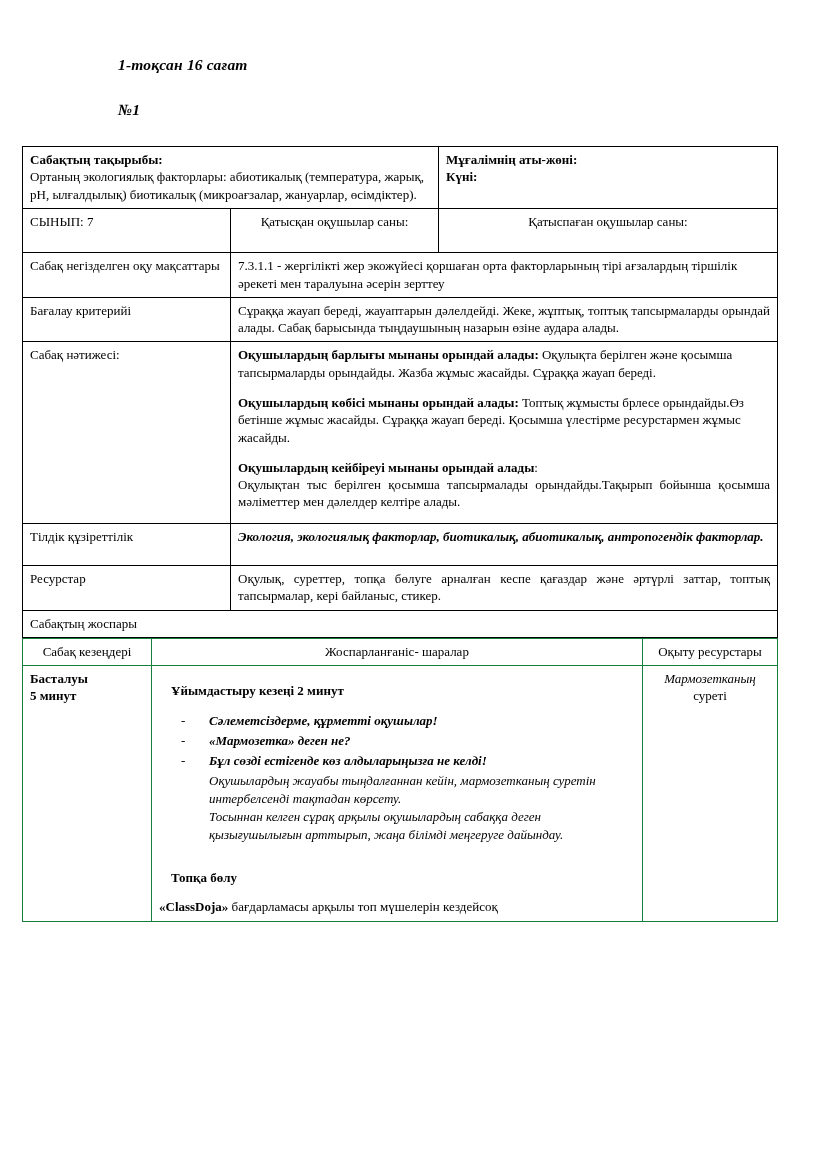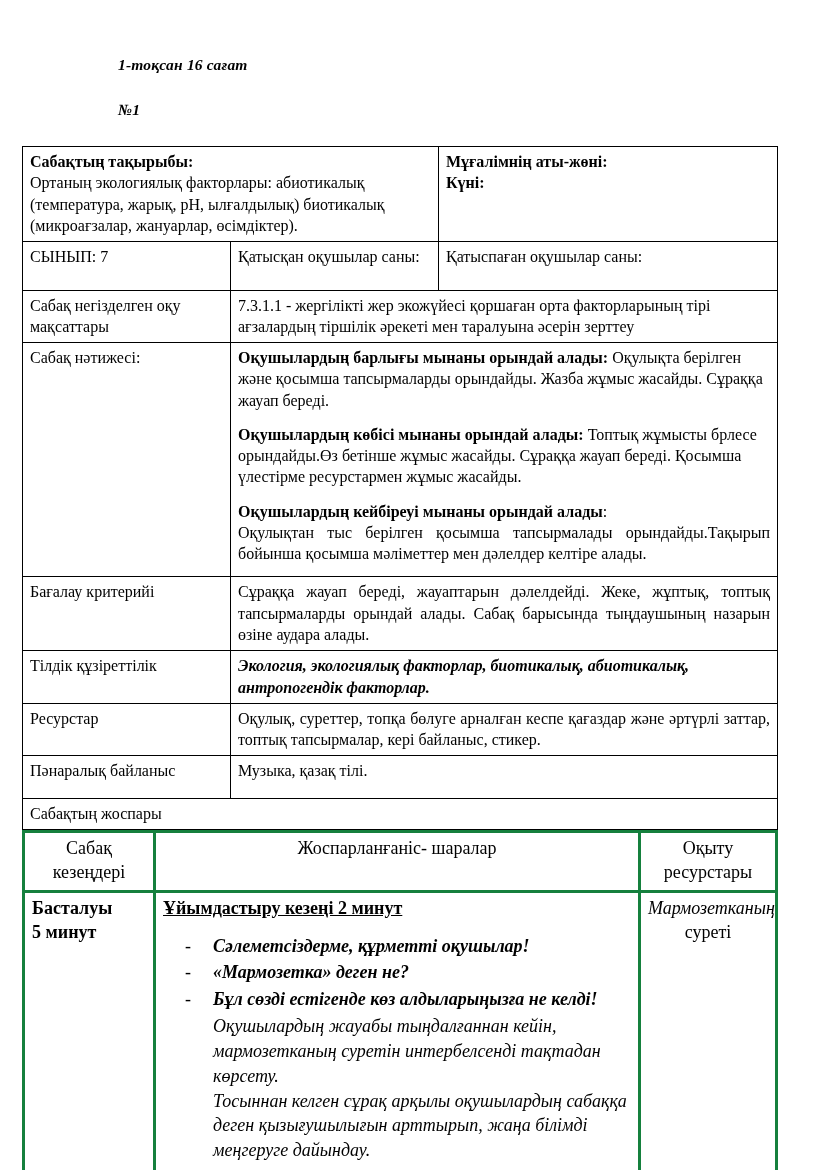--- a/index.html
+++ b/index.html
@@ -43,28 +43,28 @@
     border-collapse: collapse;
     width: 756px;
     margin-left: 22px;
     margin-top: 27px;
     table-layout: fixed;
   }
   table.doc td {
     border: 1px solid #000000;
     vertical-align: top;
     padding: 4px 7px 5px 7px;
-    font-size: 16px;
+    font-size: 13px;
     line-height: 1.33;
     font-family: Liberation Serif, serif;
   }
 
   .b { font-weight: bold; }
   .i { font-style: italic; }
-  .center { text-align: left; }
+  .center { text-align: center; }
   .just { text-align: justify; text-align-last: left; }
 
   .col-label { width: 131px; }
   .tall-pad { padding-bottom: 34px; }
 
   .para { margin: 0; }
   .para + .para { margin-top: 13px; }
 
   .lang-text {
     font-size: 15.4px;
@@ -75,24 +75,24 @@
   }
 
   table.plan {
     border-collapse: collapse;
     width: 756px;
     margin-left: 22px;
     margin-top: 0;
     table-layout: fixed;
   }
   table.plan td {
-    border: 3px solid #15803d;
+    border: 1px solid #15803d;
     vertical-align: top;
     padding: 4px 7px 5px 7px;
-    font-size: 18px;
+    font-size: 13px;
     line-height: 1.33;
   }
   .plan-head td { text-align: center; padding-top: 6px; padding-bottom: 20px; }
 
   .plan-col1 { width: 114px; }
   .plan-col3 { width: 120px; text-align: center; }
 
   .spanrow td {
     border: 1px solid #000;
     padding: 3px 7px 4px 7px;
@@ -118,21 +118,21 @@
     font-weight: normal;
     font-style: normal;
   }
   .sub-italic {
     font-style: italic;
     padding-left: 50px;
     line-height: 1.38;
     margin: 0;
   }
   .blockgap { height: 13px; }
-  .bold-line { font-weight: bold; margin: 0; text-decoration: underline; }
+  .bold-line { font-weight: bold; margin: 12px; }
   .mixed-line { margin: 0; }
   .res-cell-line { margin: 0; line-height: 1.33; }
 </style>
 </head>
 <body>
 
 <div class="page">
 
   <div class="head-block">
     <div class="head-line">1-тоқсан  16 сағат</div>
@@ -157,49 +157,45 @@
       <td class="center" style="width:270px;">Қатысқан оқушылар  саны:</td>
       <td class="center" colspan="2">Қатыспаған оқушылар саны:</td>
     </tr>
 
     <tr>
       <td class="col-label">Сабақ негізделген оқу мақсаттары</td>
       <td colspan="3">7.3.1.1 - жергілікті жер экожүйесі қоршаған орта факторларының тірі ағзалардың тіршілік әрекеті мен таралуына әсерін зерттеу</td>
     </tr>
 
     <tr>
+      <td class="col-label" style="padding-bottom:14px;">Бағалау критерийі</td>
+      <td colspan="3" class="just">Сұраққа жауап береді, жауаптарын дәлелдейді. Жеке, жұптық, топтық тапсырмаларды орындай алады. Сабақ барысында  тыңдаушының назарын өзіне аудара алады.</td>
+    </tr>
+
+    <tr>
       <td class="col-label">Сабақ  нәтижесі:</td>
       <td colspan="3" style="padding-bottom:12px;">
         <p class="para"><span class="b">Оқушылардың барлығы мынаны орындай алады:</span><span> Оқулықта берілген және қосымша тапсырмаларды орындайды.  Жазба жұмыс жасайды. Сұраққа жауап береді.</span></p>
         <p class="para"><span class="b">Оқушылардың көбісі мынаны орындай алады:</span><span> Топтық жұмысты брлесе орындайды.Өз бетінше жұмыс жасайды. Сұраққа жауап береді. Қосымша үлестірме ресурстармен  жұмыс жасайды.</span></p>
         <p class="para"><span class="b">Оқушылардың кейбіреуі мынаны орындай алады</span><span>:</span></p>
         <p class="para just" style="margin-top:0;">Оқулықтан тыс берілген қосымша тапсырмалады орындайды.Тақырып бойынша қосымша мәліметтер мен дәлелдер келтіре алады.</p>
       </td>
     </tr>
 
     <tr>
-      <td class="col-label" style="padding-bottom:14px;">Бағалау критерийі</td>
-      <td colspan="3" class="just">Сұраққа жауап береді, жауаптарын дәлелдейді. Жеке, жұптық, топтық тапсырмаларды орындай алады. Сабақ барысында  тыңдаушының назарын өзіне аудара алады.</td>
-    </tr>
-
-    <tr>
       <td class="col-label" style="padding-bottom:20px;">Тілдік құзіреттілік</td>
       <td colspan="3" class="lang-text">Экология, экологиялық факторлар, биотикалық, абиотикалық, антропогендік факторлар.</td>
     </tr>
 
     <tr>
       <td class="col-label">Ресурстар</td>
       <td colspan="3" class="just">Оқулық, суреттер, топқа бөлуге арналған кеспе қағаздар  және  әртүрлі  заттар, топтық тапсырмалар, кері байланыс, стикер.</td>
     </tr>
 
 
-    <tr>
-      <td class="col-label">Пәнаралық байланыс</td>
-      <td colspan="3" style="padding-bottom:16px;">Музыка, қазақ тілі.</td>
-    </tr>
 
 
     <tr class="spanrow">
       <td colspan="4">Сабақтың жоспары</td>
     </tr>
   </tbody>
     </table>
 
   <table class="plan">
     <tbody>

